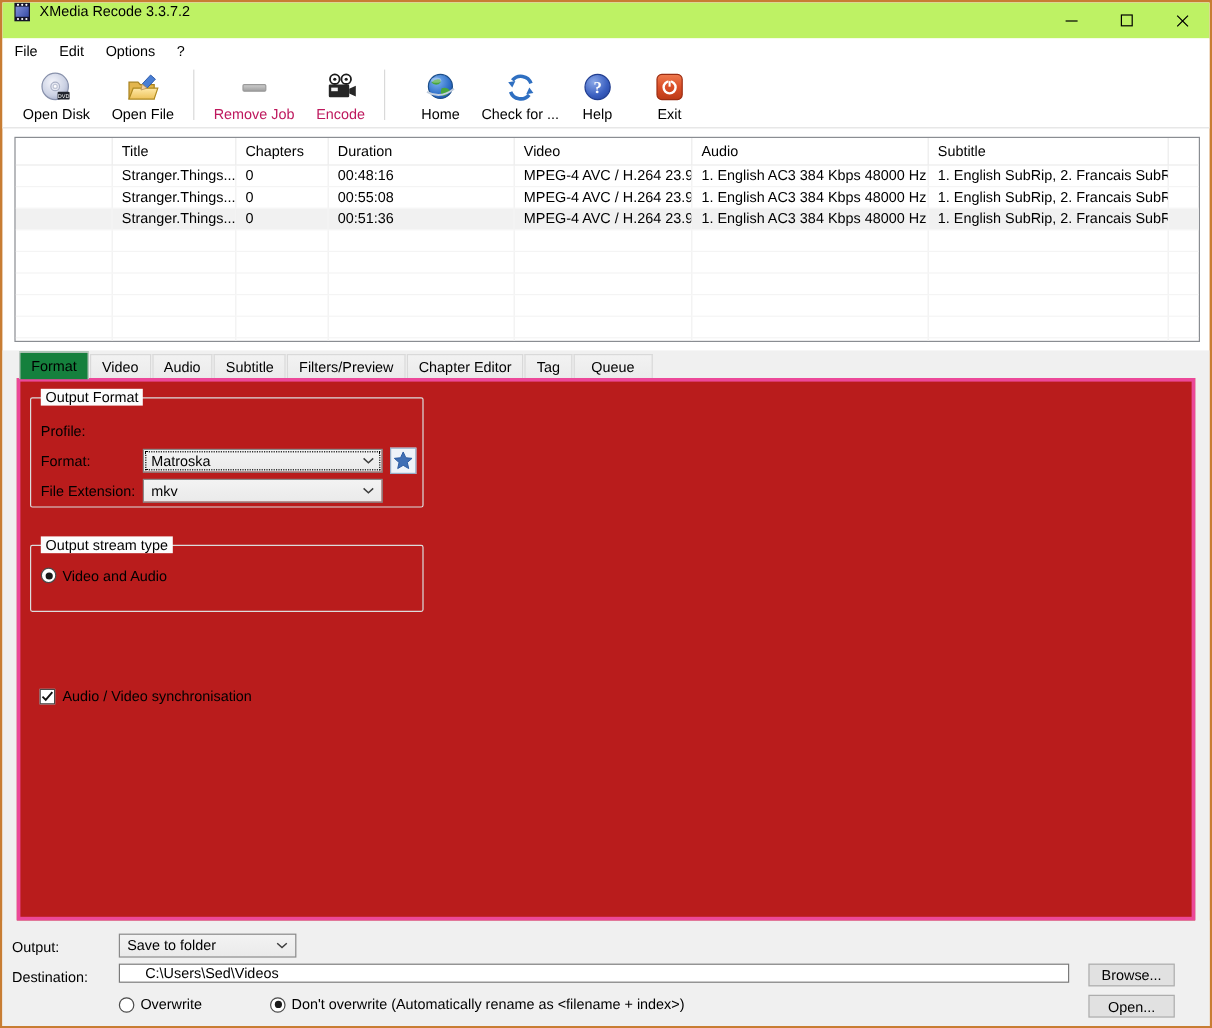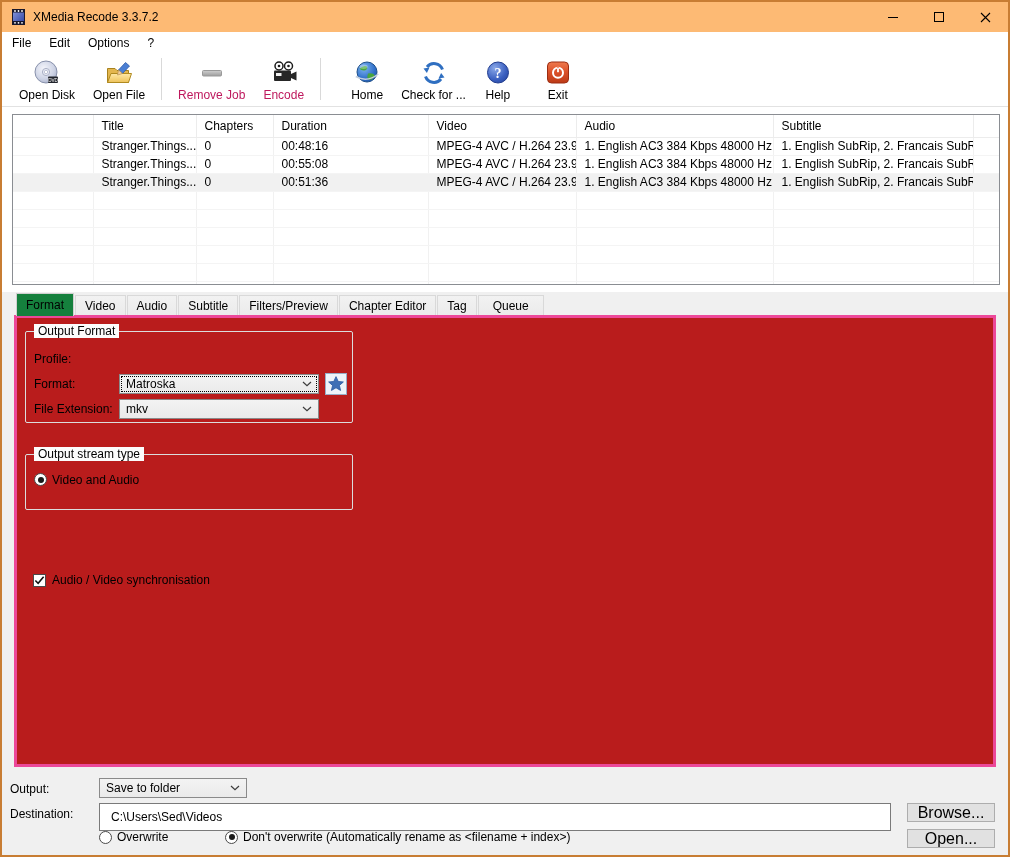--- a/index.html
+++ b/index.html
@@ -3,22 +3,22 @@
 <meta charset="utf-8">
 <style>
   * { margin:0; padding:0; box-sizing:border-box; }
   html,body { width:1010px; height:857px; }
   body { font-family:"Liberation Sans", sans-serif; font-size:12px; color:#000; }
 
   .window { position:relative; width:1010px; height:857px; background:#fff;
             border:2px solid #c87d33; overflow:hidden; }
 
   
-  .titlebar { position:absolute; left:0; top:0; right:0; height:30px; background:#fdba74;
-              display:flex; align-items:center; }
+  .titlebar { position:absolute; left:0; top:0; right:0; height:30px; background:#bef264;
+              display:flex; }
   .app-icon { margin-left:9px; display:flex; }
   .title-text { margin-left:7px; font-size:12px; }
   .win-controls { margin-left:auto; display:flex; height:100%; }
   .win-btn { width:46px; height:100%; display:flex; align-items:center; justify-content:center; }
   .glyph-min { width:10px; height:1px; background:#000; display:block; }
   .glyph-max { width:10px; height:10px; border:1px solid #000; display:block; }
 
   
   .menubar { position:absolute; left:0; top:30px; right:0; height:22px; background:#fff;
              display:flex; align-items:center; padding-left:1px; }
@@ -81,25 +81,25 @@
 
   .check-row { position:absolute; left:16px; top:255px; display:flex; align-items:center; }
   .checkbox { width:13px; height:13px; border:1px solid #4a4a4a; background:#fff;
               margin-right:6px; display:flex; align-items:center; justify-content:center; flex:none; }
 
   
   .bottom { position:absolute; left:0; top:765px; right:0; bottom:0; background:#f0f0f0; }
   .out-label { position:absolute; left:8px; top:15px; }
   .out-combo { position:absolute; left:97px; top:11px; width:148px; }
   .dest-label { position:absolute; left:8px; top:40px; }
-  .dest-input { position:absolute; left:97px; top:36px; width:792px; height:28px;
+  .dest-input { position:absolute; left:97px; top:36px; width:792px; height:16px;
                 border:1px solid #7a7a7a; background:#fff; font-family:"Liberation Sans",sans-serif;
-                font-size:12px; padding:0 11px; }
-  .btn { position:absolute; width:88px; height:19px; background:#e1e1e1; border:1px solid #adadad;
-         display:flex; align-items:center; justify-content:center; font-size:16px; }
+                font-size:12px; padding:0 21px; }
+  .btn { position:absolute; width:72px; height:19px; background:#e1e1e1; border:1px solid #adadad;
+         display:flex; align-items:center; justify-content:center; font-size:12px; }
   .browse-btn { left:905px; top:36px; }
   .open-btn { left:905px; top:62px; }
   .ow-radio1 { position:absolute; left:97px; top:63px; }
   .ow-radio2 { position:absolute; left:223px; top:63px; }
 </style>
 </head>
 <body>
 
 <div class="window">
 

